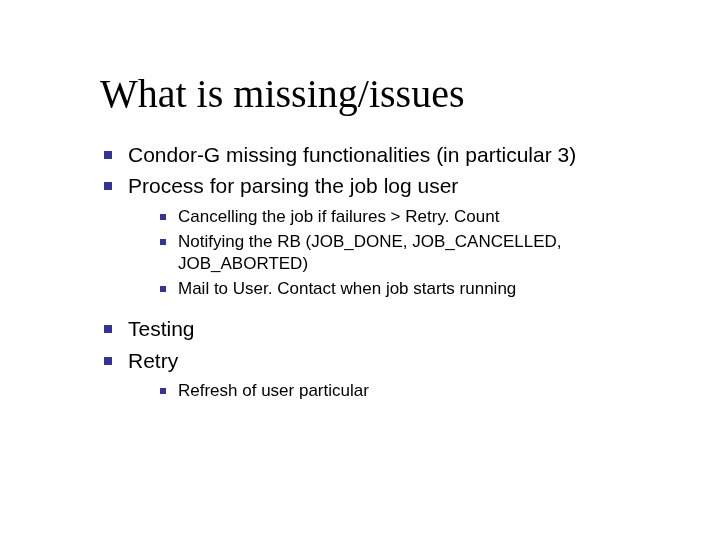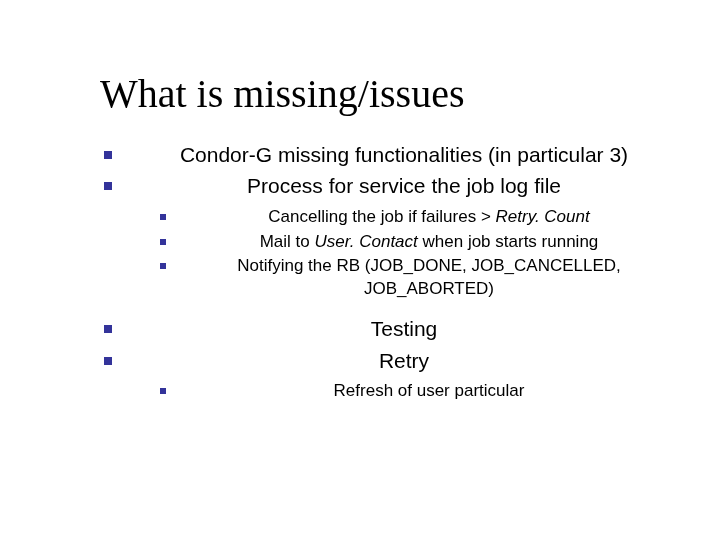--- a/index.html
+++ b/index.html
@@ -23,21 +23,20 @@
     font-family: "Times New Roman", Times, serif;
     font-size: 40px;
     font-weight: normal;
     margin: 0 0 24px 0;
     color: #000000;
   }
   .lvl1 {
     list-style: none;
     margin: 0;
     padding: 0;
-    text-align: center;
   }
   .lvl1 > li {
     position: relative;
     padding-left: 28px;
     font-size: 21px;
     line-height: 1.3;
     margin-bottom: 4px;
   }
   .lvl1 > li::before {
     content: "";
@@ -63,44 +62,43 @@
   .lvl2 > li::before {
     content: "";
     position: absolute;
     left: 4px;
     top: 8px;
     width: 6px;
     height: 6px;
     background: #33339a;
   }
   .em {
-    font-style: italic;
   }
 </style>
 </head>
 <body>
 
 <div class="slide">
   <h1 class="title">What is missing/issues</h1>
 
   <ul class="lvl1">
     <li>
       <span>Condor-G missing functionalities (in particular 3)</span>
     </li>
     <li>
-      <span>Process for service the job log file</span>
+      <span>Process for parsing the job log user</span>
       <ul class="lvl2">
         <li>
           <span>Cancelling the job if failures &gt; </span><span class="em">Retry. Count</span>
         </li>
         <li>
-          <span>Mail to </span><span class="em">User. Contact</span><span> when job starts running</span>
+          <span>Notifying the RB (JOB_DONE, JOB_CANCELLED, JOB_ABORTED)</span>
         </li>
         <li>
-          <span>Notifying the RB (JOB_DONE, JOB_CANCELLED, JOB_ABORTED)</span>
+          <span>Mail to </span><span class="em">User. Contact</span><span> when job starts running</span>
         </li>
       </ul>
     </li>
     <li>
       <span>Testing</span>
     </li>
     <li>
       <span>Retry</span>
       <ul class="lvl2">
         <li>

